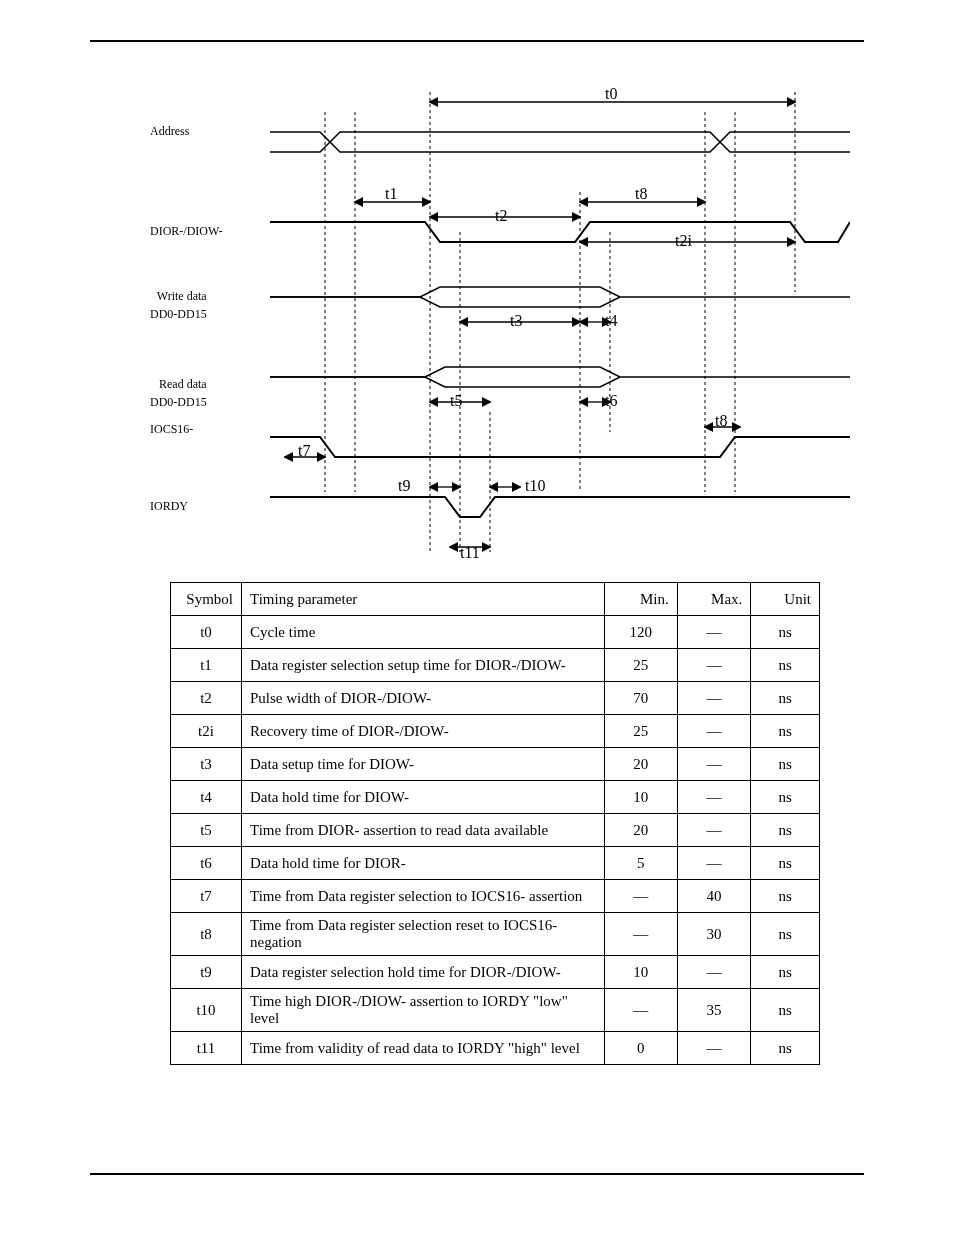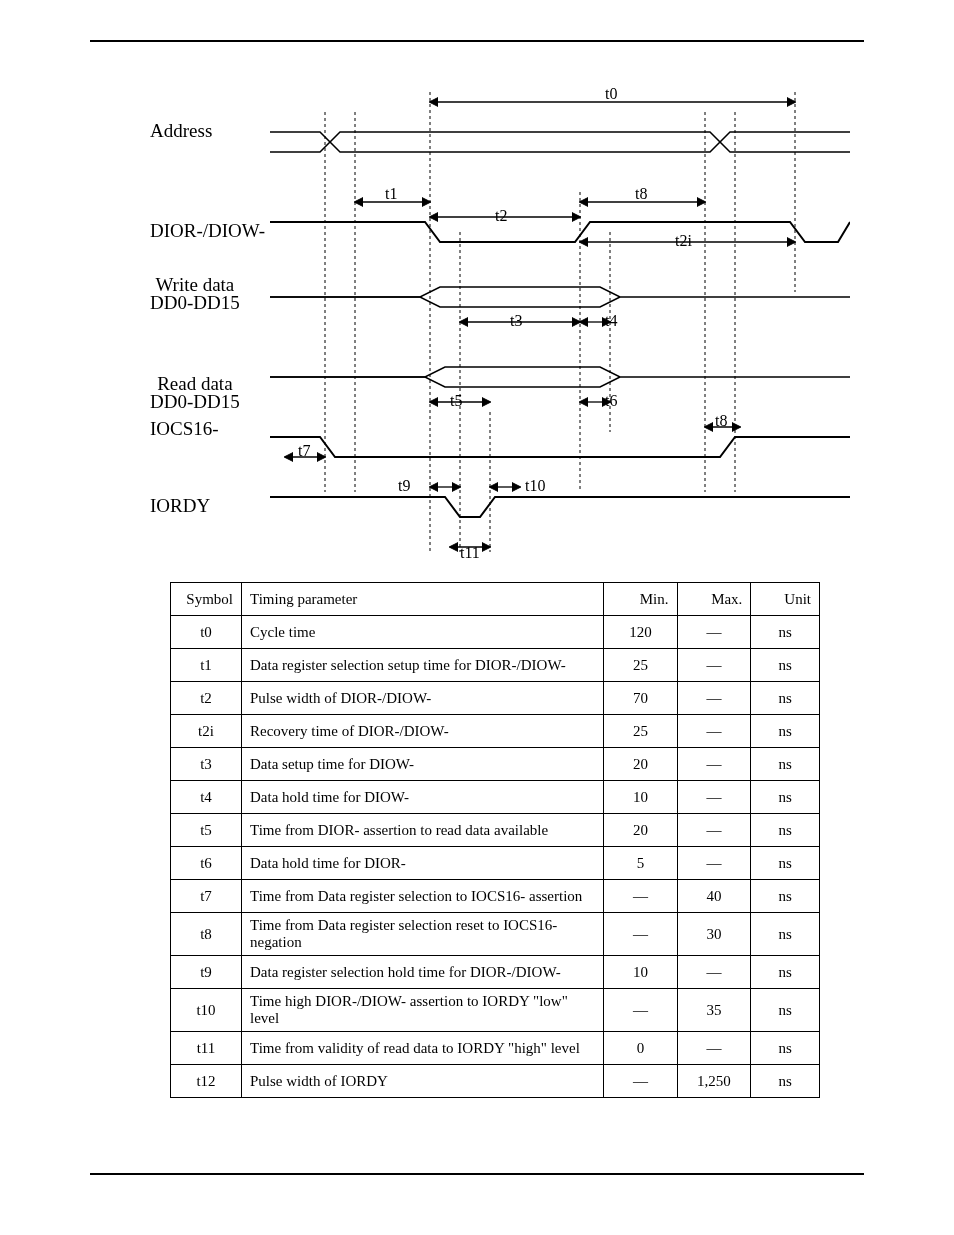--- a/index.html
+++ b/index.html
@@ -30,22 +30,22 @@
   .diagram {
     position: relative;
     width: 700px;
     height: 480px;
     margin-left: 60px;
     margin-bottom: 20px;
   }
   .sig-label {
     position: absolute;
     left: 0;
-    font-size: 19px;
-    text-align: center;
+    font-size: 12px;
+    text-align: right;
     line-height: 18px;
   }
   .dim-label {
     position: absolute;
     font-size: 16px;
     white-space: nowrap;
   }
   .table-wrap {
     margin-left: 80px;
   }
@@ -152,21 +152,21 @@
 
         <line x1="340" y1="405" x2="370" y2="405" marker-start="url(#ah)" marker-end="url(#ah)"></line>
 
         <line x1="300" y1="465" x2="340" y2="465" marker-start="url(#ah)" marker-end="url(#ah)"></line>
       </g>
     </svg>
 
     
     <div class="sig-label" style="top:40px">Address</div>
     <div class="sig-label" style="top:140px">DIOR-/DIOW-</div>
-    <div class="sig-label" style="top:194px;white-space:pre">Write data
+    <div class="sig-label" style="top:205px;white-space:pre">Write data
 DD0-DD15</div>
     <div class="sig-label" style="top:293px;white-space:pre">Read data
 DD0-DD15</div>
     <div class="sig-label" style="top:338px">IOCS16-</div>
     <div class="sig-label" style="top:415px">IORDY</div>
 
     
     <div class="dim-label" style="left:455px;top:3px">t0</div>
     <div class="dim-label" style="left:235px;top:103px">t1</div>
     <div class="dim-label" style="left:345px;top:125px">t2</div>
@@ -279,25 +279,18 @@
             <td class="col-max">35</td>
             <td class="col-unit">ns</td>
           </tr>
           <tr>
             <td class="col-sym">t11</td>
             <td class="col-param">Time from validity of read data to IORDY "high" level</td>
             <td class="col-min">0</td>
             <td class="col-max">—</td>
             <td class="col-unit">ns</td>
           </tr>
-          <tr>
-            <td class="col-sym">t12</td>
-            <td class="col-param">Pulse width of IORDY</td>
-            <td class="col-min">—</td>
-            <td class="col-max">1,250</td>
-            <td class="col-unit">ns</td>
-          </tr>
         </tbody>
     </table>
   </div>
 
   <div class="rule-bottom"></div>
 </div>
 
 </body></html>

